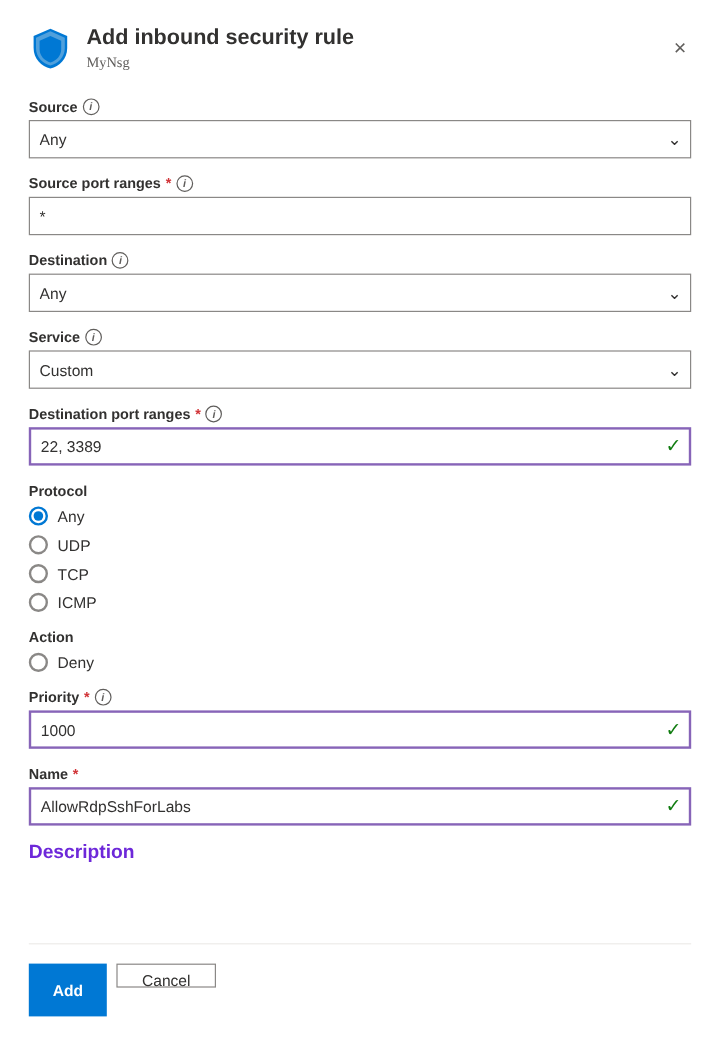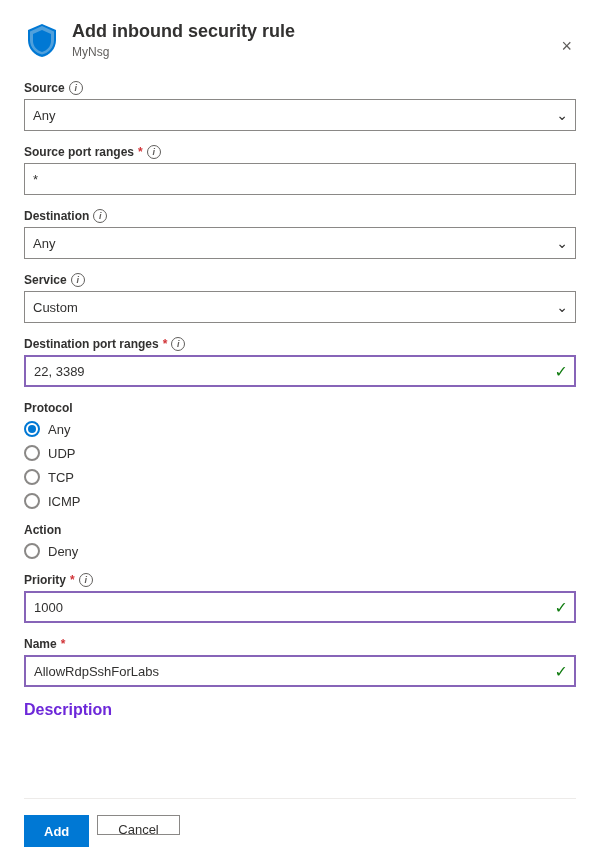--- a/index.html
+++ b/index.html
@@ -15,21 +15,21 @@
       width: 600px;
       min-height: 867px;
       background: #fff;
       padding: 20px 24px 20px 24px;
       position: relative;
       display: flex;
       flex-direction: column;
     }
     .panel-header {
       display: flex;
-      align-items: flex-end;
+      align-items: center;
       justify-content: space-between;
       margin-bottom: 22px;
       gap: 41px;
     }
     .panel-title-group {
       display: flex;
       align-items: center;
       gap: 12px;
     }
     .shield-icon {
@@ -40,20 +40,21 @@
     .panel-title-text h1 {
       font-size: 18px;
       font-weight: 600;
       color: #323130;
       line-height: 1.3;
     }
     .panel-title-text .subtitle {
       font-size: 12px;
       color: #605e5c;
       margin-top: 2px;
+      font-family: Liberation Serif, serif;
     }
     .close-btn {
       background: none;
       border: none;
       cursor: pointer;
       font-size: 18px;
       color: #605e5c;
       padding: 4px;
       line-height: 1;
     }
@@ -179,21 +180,21 @@
       border-top: 1px solid #edebe9;
     }
     .btn-primary {
       background: #0078d4;
       color: #fff;
       border: none;
       padding: 6px 20px;
       font-size: 13px;
       font-weight: 600;
       cursor: pointer;
-      height: 32px;
+      height: 44px;
       min-width: 60px;
     }
     .btn-secondary {
       background: #fff;
       color: #323130;
       border: 1px solid #8a8886;
       padding: 6px 20px;
       font-size: 13px;
       cursor: pointer;
       height: 20px;

